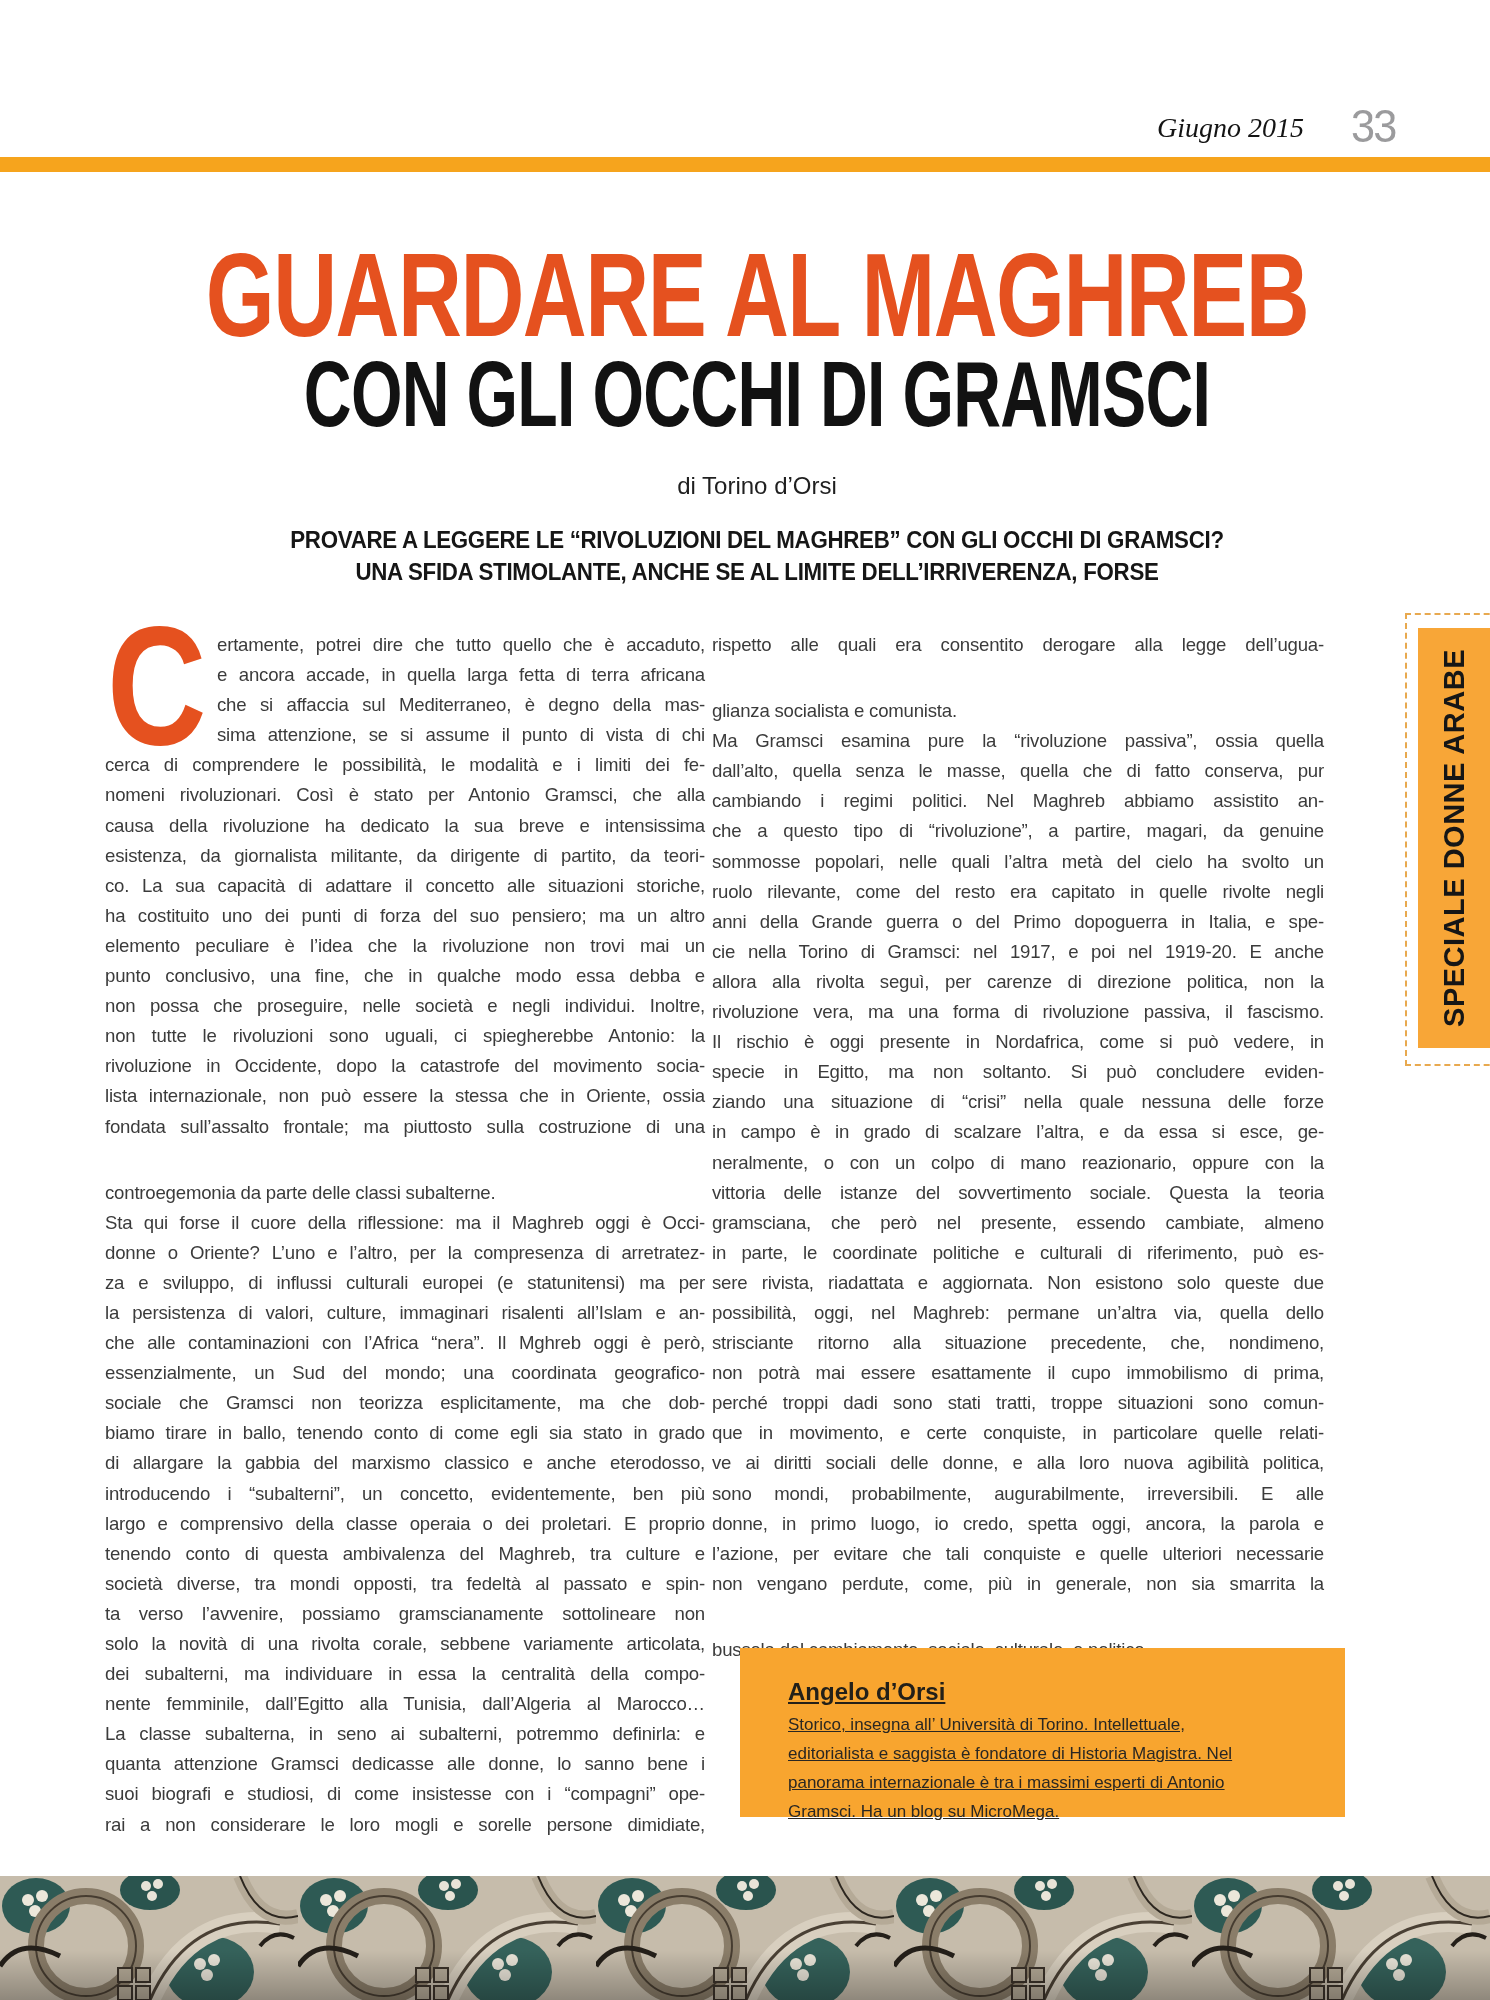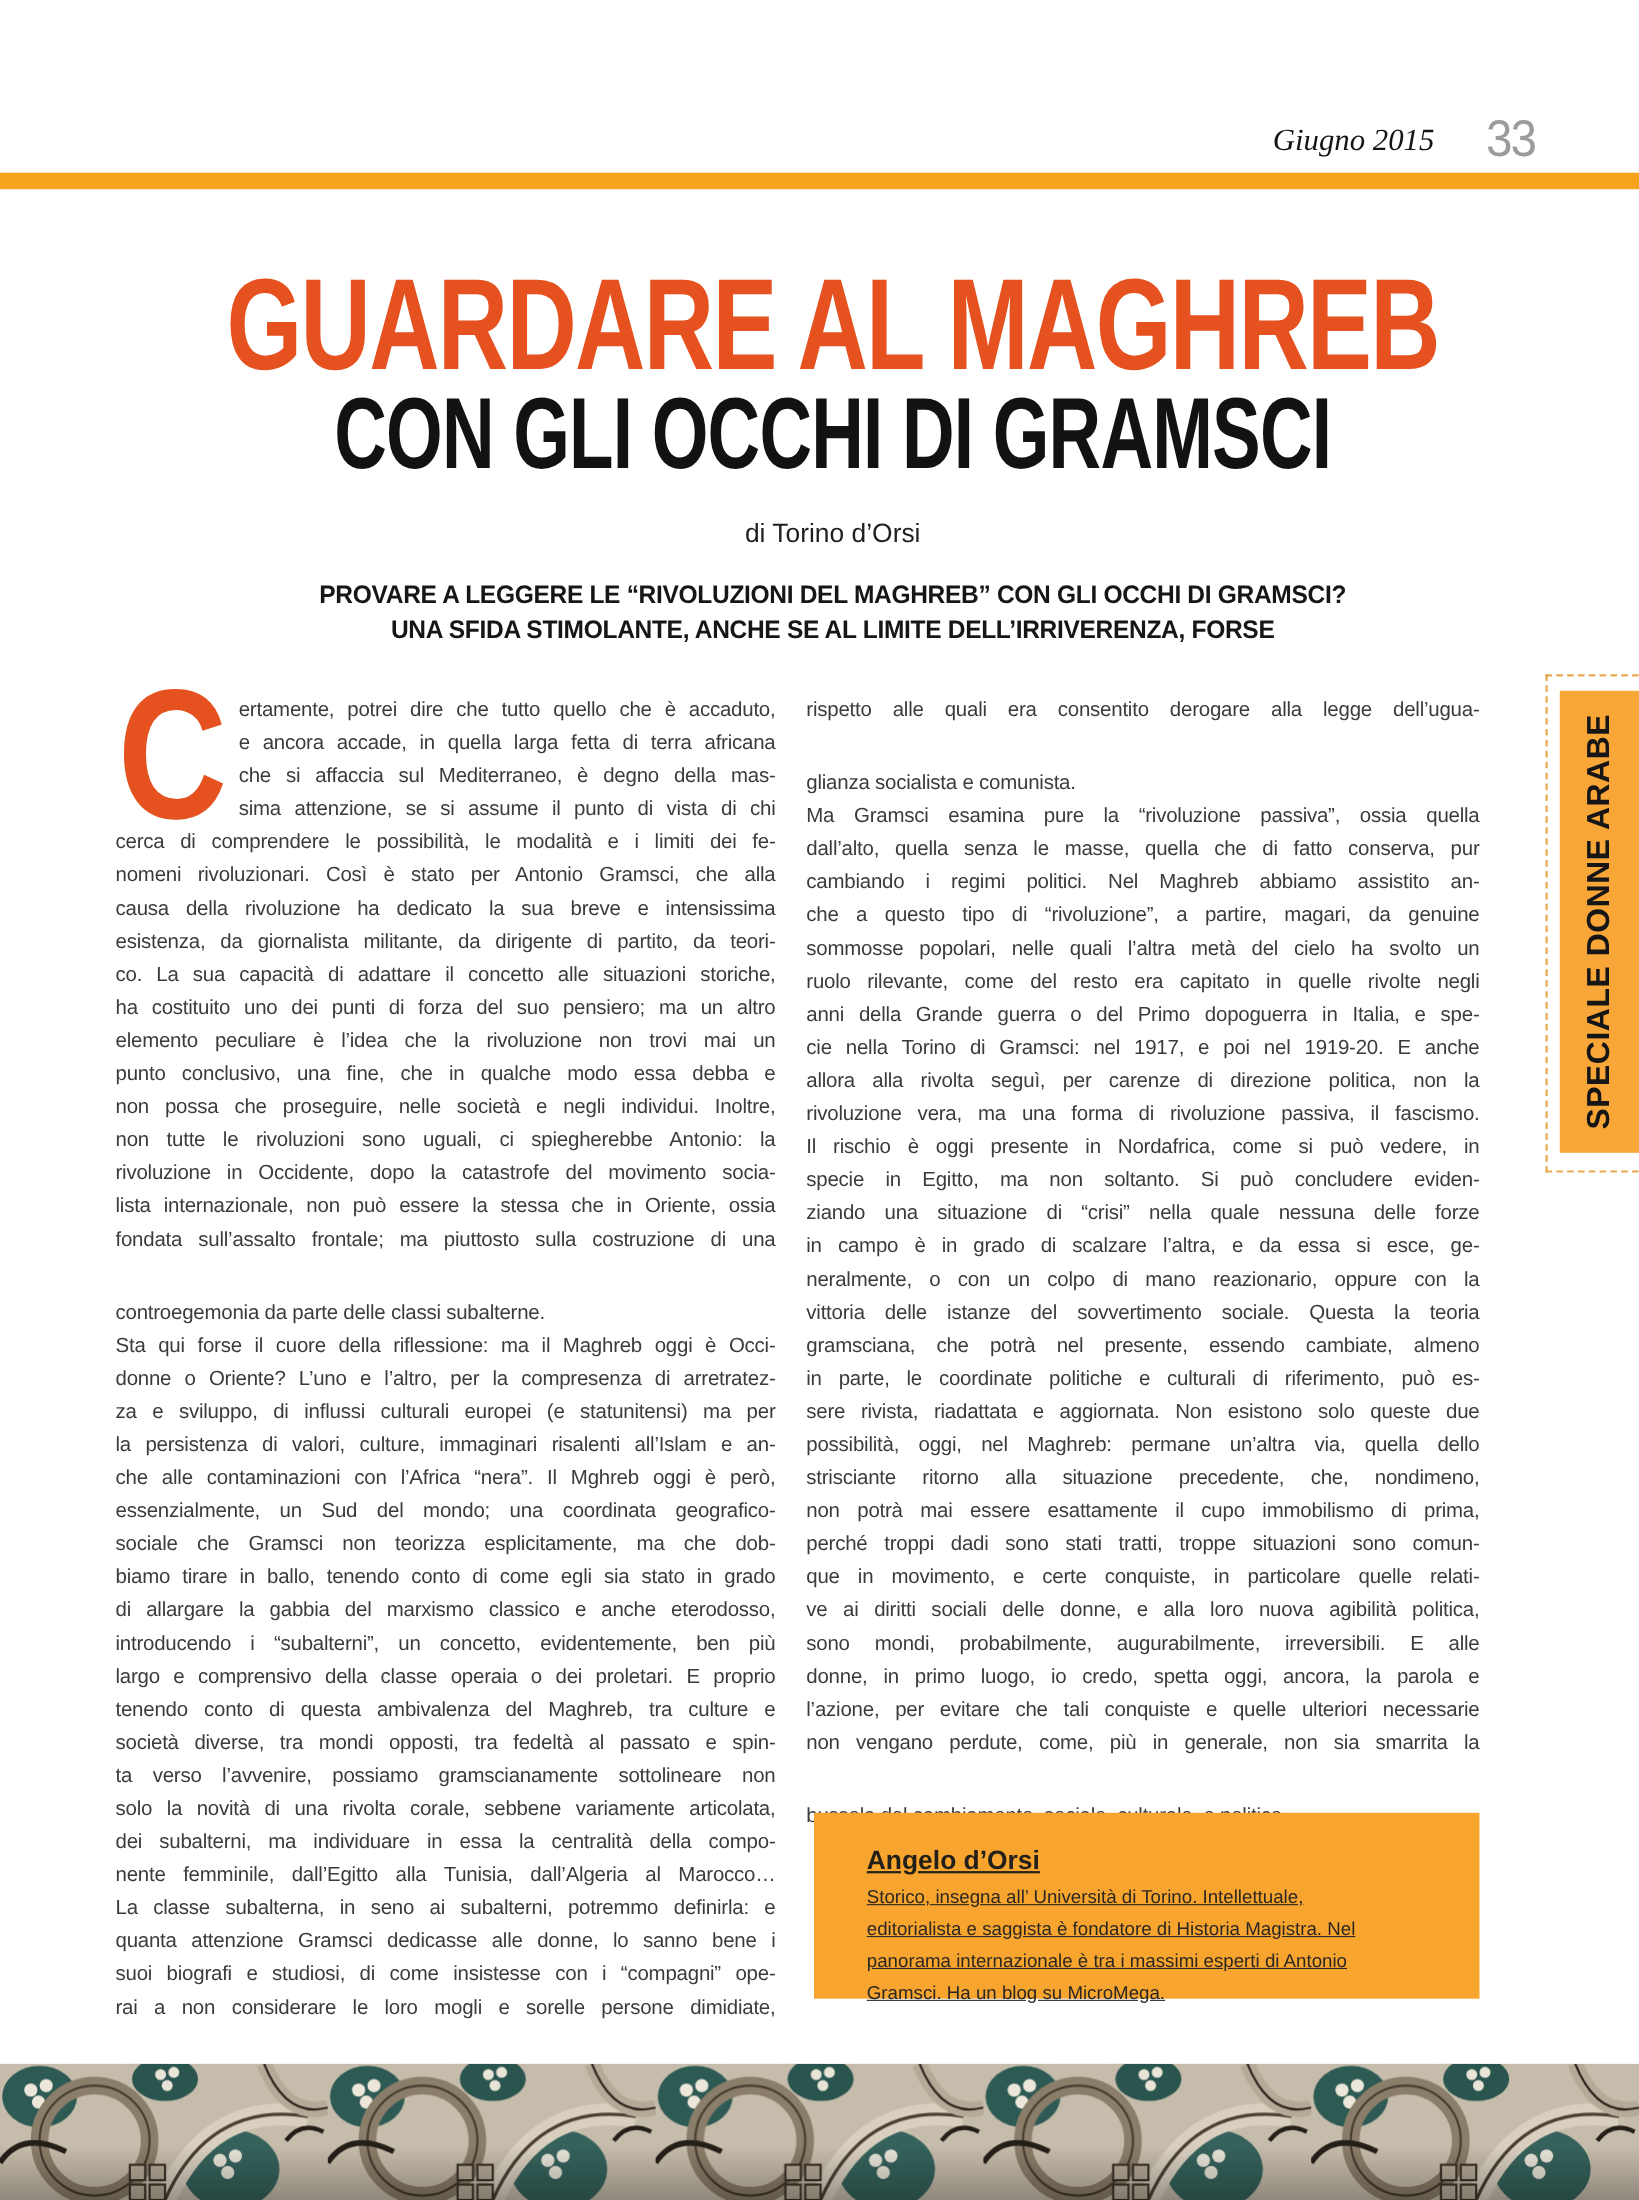--- a/index.html
+++ b/index.html
@@ -19,21 +19,21 @@
         font-size:92px;line-height:1.0;font-weight:bold;color:#121212;letter-spacing:-1px;
         transform:scaleX(0.72);transform-origin:center top;white-space:nowrap;}
   #byline{position:absolute;top:472px;left:0;width:100%;text-align:center;
         font-size:24px;color:#1f1f1f;}
   #standfirst{position:absolute;top:524px;left:0;width:100%;text-align:center;
         font-size:23px;line-height:32px;font-weight:bold;color:#161616;letter-spacing:-0.3px;
         transform:scaleX(0.97);transform-origin:center top;}
   
   .col{position:absolute;top:630px;color:#3b3b3b;font-size:18.6px;letter-spacing:-0.2px;}
   #col1{left:105px;width:600px;}
-  #col2{left:733px;width:612px;}
+  #col2{left:712px;width:612px;}
   .bline{line-height:30.1px;height:30.1px;text-align:justify;text-align-last:justify;
         white-space:nowrap;overflow:visible;}
   .bline.flush{text-align-last:left;margin-top:36px;}
   #dropcap-float{float:left;width:112px;height:119px;}
   #dropcap{position:absolute;left:2px;top:-28px;font-size:168px;line-height:1;
         font-weight:bold;color:#e5511f;transform:scaleX(0.82);transform-origin:left top;}
   
   #sidebar-tab{position:absolute;left:1405px;top:613px;width:120px;height:449px;
         border:2px dashed #e8a94f;}
   #sidebar-bar{position:absolute;left:1418px;top:628px;width:72px;height:420px;background:#f8a637;
@@ -127,21 +127,21 @@
         <div class="bline">anni della Grande guerra o del Primo dopoguerra in Italia, e spe-</div>
         <div class="bline">cie nella Torino di Gramsci: nel 1917, e poi nel 1919-20. E anche</div>
         <div class="bline">allora alla rivolta seguì, per carenze di direzione politica, non la</div>
         <div class="bline">rivoluzione vera, ma una forma di rivoluzione passiva, il fascismo.</div>
         <div class="bline">Il rischio è oggi presente in Nordafrica, come si può vedere, in</div>
         <div class="bline">specie in Egitto, ma non soltanto. Si può concludere eviden-</div>
         <div class="bline">ziando una situazione di “crisi” nella quale nessuna delle forze</div>
         <div class="bline">in campo è in grado di scalzare l’altra, e da essa si esce, ge-</div>
         <div class="bline">neralmente, o con un colpo di mano reazionario, oppure con la</div>
         <div class="bline">vittoria delle istanze del sovvertimento sociale. Questa la teoria</div>
-        <div class="bline">gramsciana, che potrà nel presente, essendo cambiate, almeno</div>
+        <div class="bline">gramsciana, che però nel presente, essendo cambiate, almeno</div>
         <div class="bline">in parte, le coordinate politiche e culturali di riferimento, può es-</div>
         <div class="bline">sere rivista, riadattata e aggiornata. Non esistono solo queste due</div>
         <div class="bline">possibilità, oggi, nel Maghreb: permane un’altra via, quella dello</div>
         <div class="bline">strisciante ritorno alla situazione precedente, che, nondimeno,</div>
         <div class="bline">non potrà mai essere esattamente il cupo immobilismo di prima,</div>
         <div class="bline">perché troppi dadi sono stati tratti, troppe situazioni sono comun-</div>
         <div class="bline">que in movimento, e certe conquiste, in particolare quelle relati-</div>
         <div class="bline">ve ai diritti sociali delle donne, e alla loro nuova agibilità politica,</div>
         <div class="bline">sono mondi, probabilmente, augurabilmente, irreversibili. E alle</div>
         <div class="bline">donne, in primo luogo, io credo, spetta oggi, ancora, la parola e</div>

